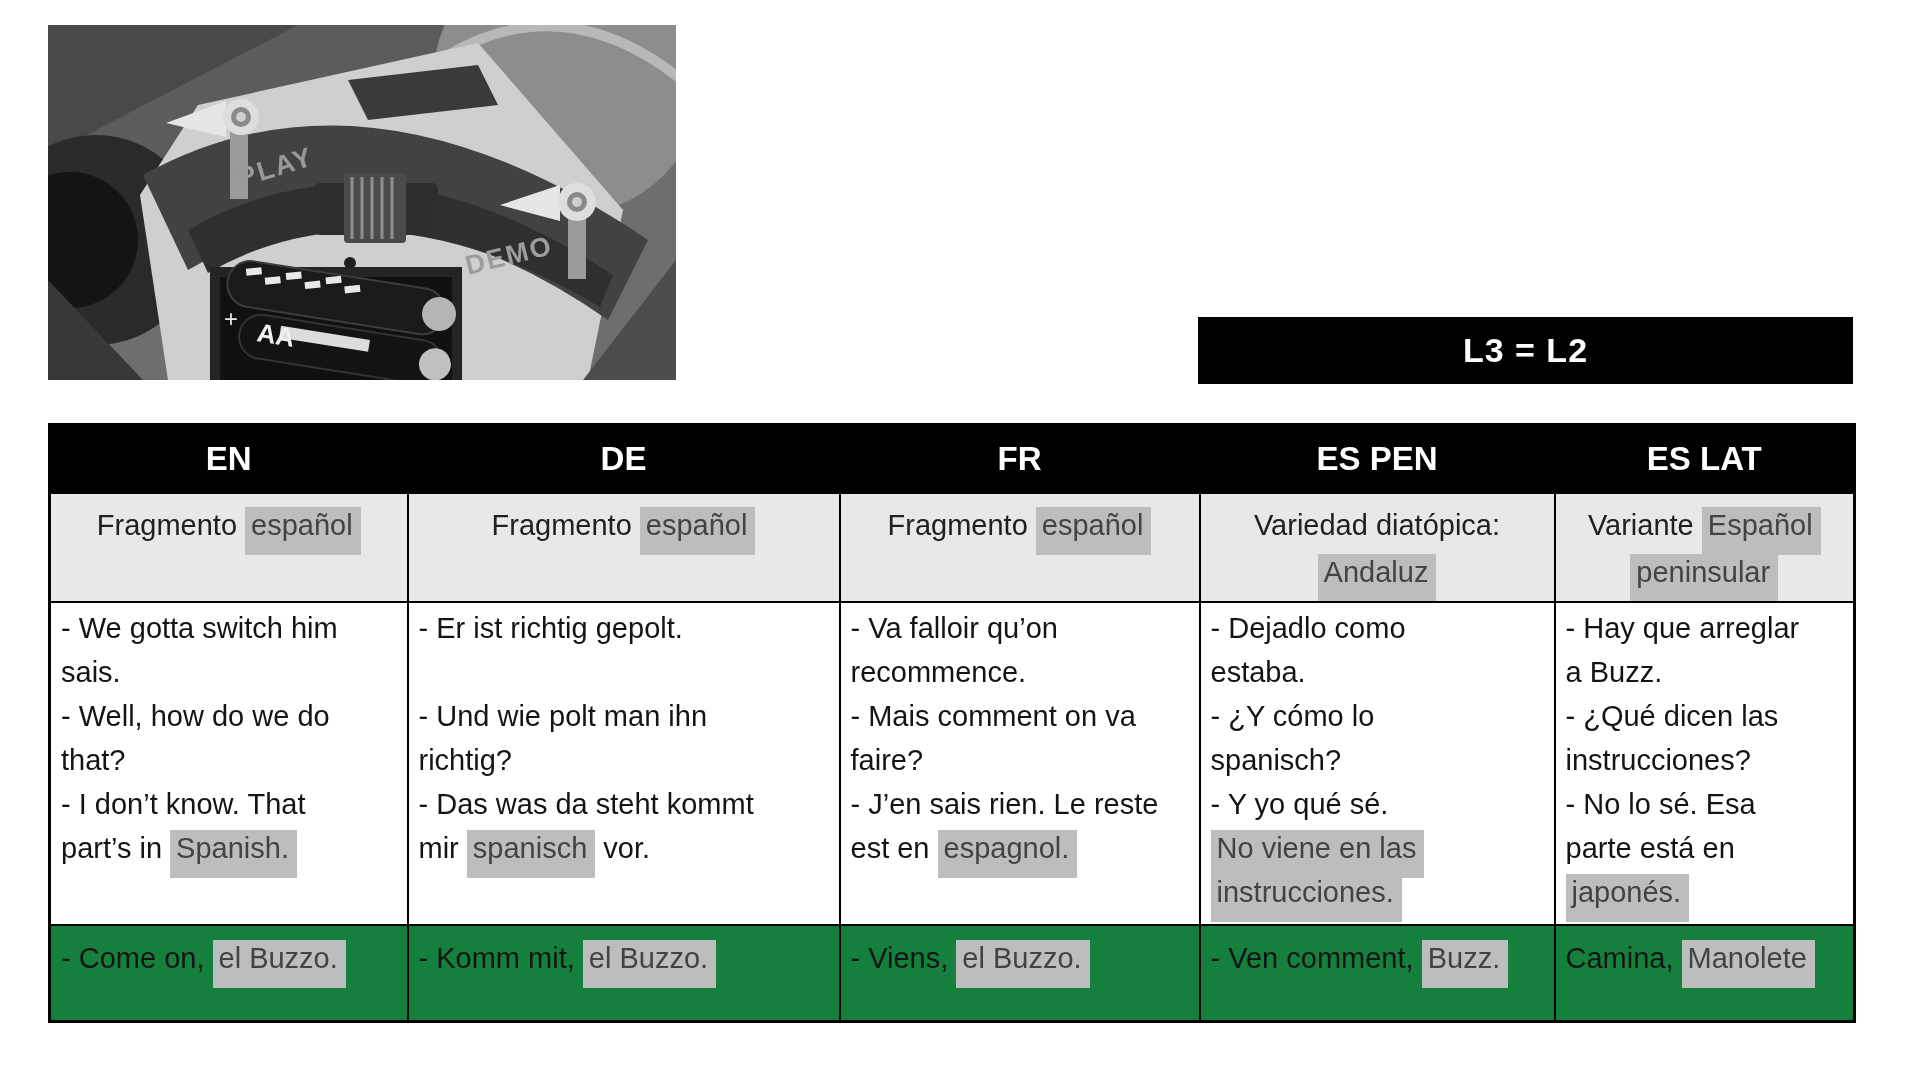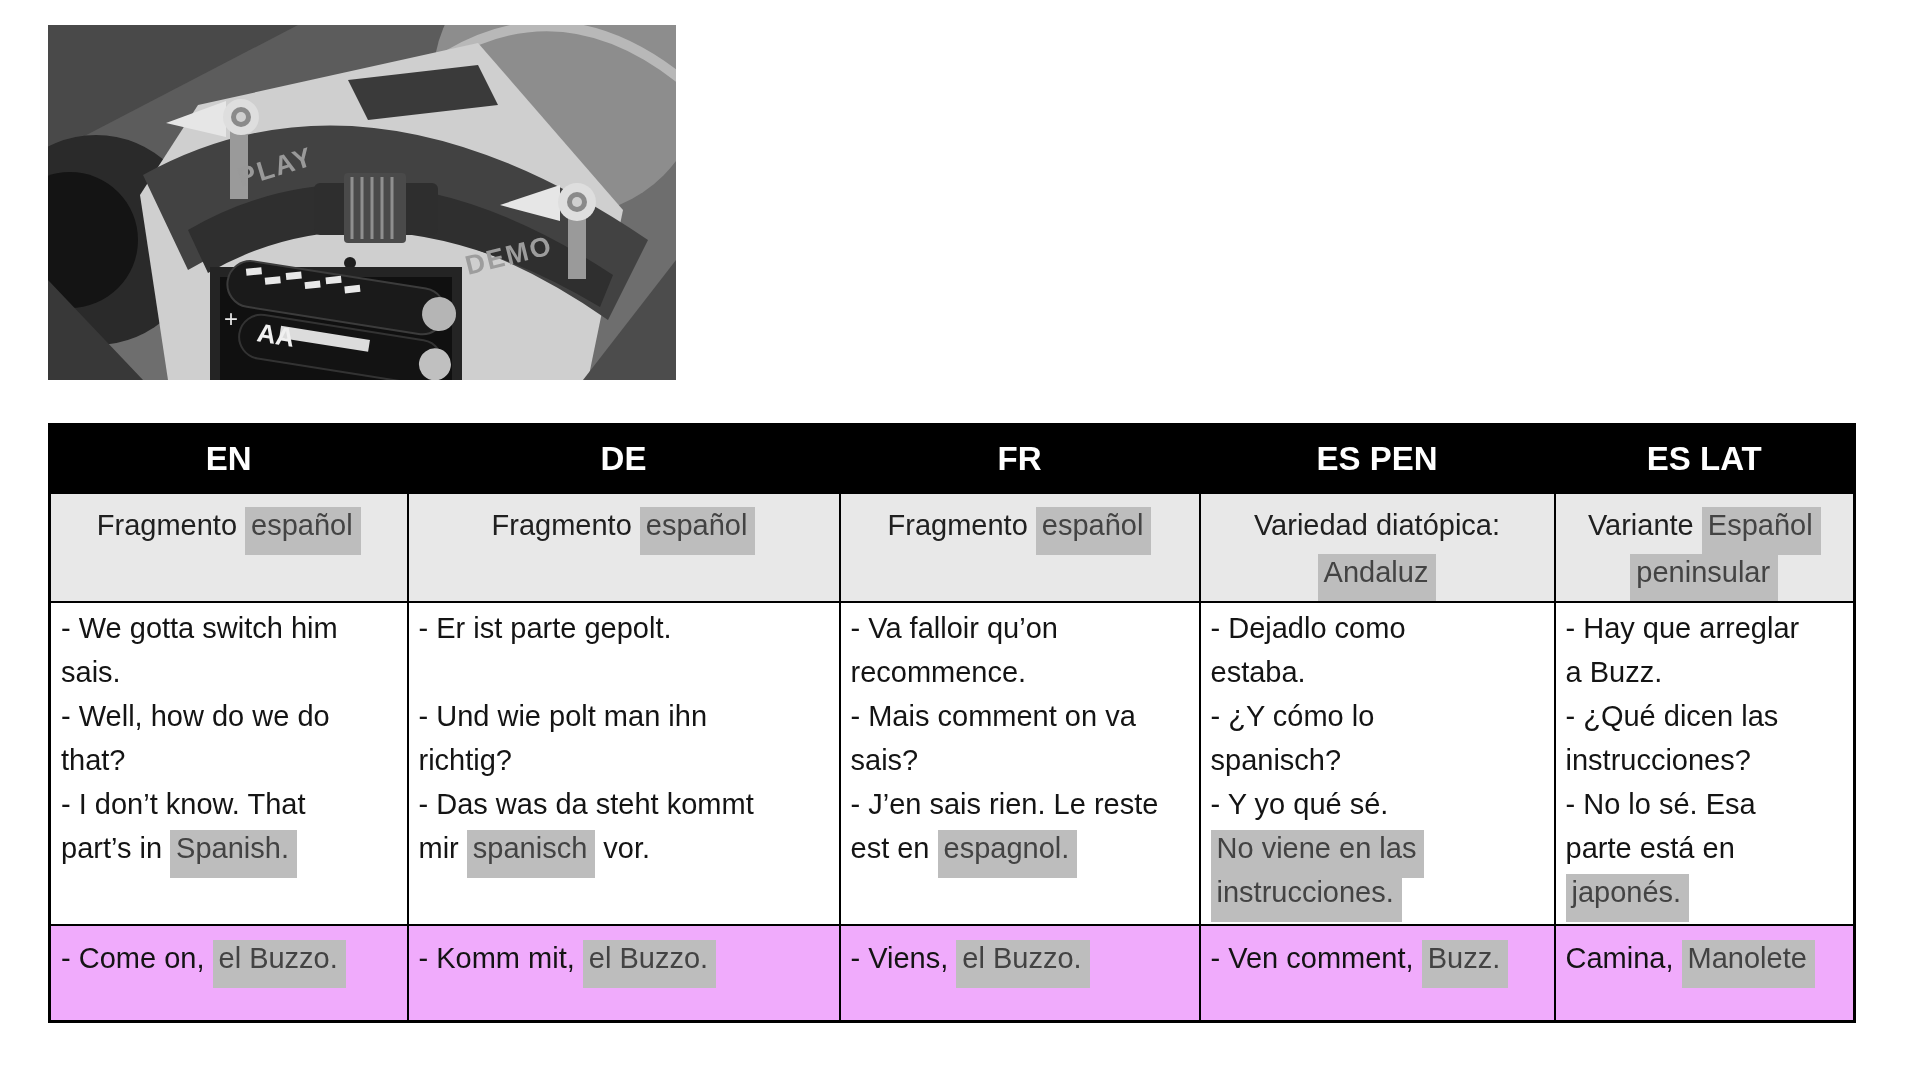--- a/index.html
+++ b/index.html
@@ -19,21 +19,21 @@
   table.cmp{position:absolute;left:48px;top:391px;width:1805px;border-collapse:collapse;
             table-layout:fixed;border:3px solid var(--border,#000);margin-top:32px;}
   .cmp th,.cmp td{border:2px solid var(--border,#000);overflow:hidden;}
   .cmp thead th{background:var(--header-bg,#000);color:#fff;font-size:33px;font-weight:bold;
                 height:64px;text-align:center;vertical-align:middle;}
   .cmp tr.variety-row td{background:var(--variety-row-bg,#e8e8e8);height:99px;vertical-align:top;
                          text-align:center;padding:8px 6px 0 6px;font-size:29px;line-height:47px;
                          color:#202020;}
   .cmp tr.dialogue-row td{background:#fff;height:318px;vertical-align:top;text-align:left;
                           padding:3px 8px 0 10px;font-size:29px;line-height:44px;}
-  .cmp tr.closing-row td{background:#f0abfc;height:84px;vertical-align:top;text-align:left;
+  .cmp tr.closing-row td{background:#15803d;height:84px;vertical-align:top;text-align:left;
                          padding:10px 4px 0 10px;font-size:29px;line-height:44px;}
   .hl{background:var(--highlight-bg,#bdbdbd);color:#434343;padding:2px 8px 14px 6px;}
 </style>
 </head>
 <body>
 
 <div class="stage">
 
   <div class="photo">
     <svg viewBox="0 0 628 355" preserveAspectRatio="none">
@@ -76,20 +76,21 @@
         <circle cx="388" cy="324" r="16" fill="#c0c0c0"></circle>
         <rect x="230" y="310" width="90" height="12" fill="#dcdcdc"></rect>
       </g>
       <text x="176" y="302" font-size="24" fill="#e8e8e8" font-family="Liberation Sans, sans-serif">+</text>
       <text x="208" y="316" transform="rotate(9 208 316)" font-size="26" font-weight="bold" fill="#f0f0f0" font-family="Liberation Sans, sans-serif">AA</text>
       <polygon points="0,355 95,355 0,255" fill="#383838"></polygon>
       <polygon points="628,355 628,235 535,355" fill="#4c4c4c"></polygon>
     </svg>
   </div>
 
+  <div class="banner">L3 = L2</div>
 
   <table class="cmp">
     <colgroup>
       <col style="width:358px">
         <col style="width:432px">
         <col style="width:360px">
       <col style="width:355px">
         <col style="width:300px">
     </colgroup>
     <thead>
@@ -104,22 +105,22 @@
     <tbody>
       <tr class="variety-row">
         <td><span>Fragmento </span><span class="hl">español</span></td>
         <td><span>Fragmento </span><span class="hl">español</span></td>
         <td><span>Fragmento </span><span class="hl">español</span></td>
         <td><span>Variedad diatópica:</span><br><span class="hl">Andaluz</span></td>
         <td><span>Variante </span><span class="hl">Español</span><br><span class="hl">peninsular</span></td>
       </tr>
       <tr class="dialogue-row">
         <td><span>- We gotta switch him</span><br><span>sais.</span><br><span>- Well, how do we do</span><br><span>that?</span><br><span>- I don’t know. That</span><br><span>part’s in </span><span class="hl">Spanish.</span></td>
-        <td><span>- Er ist parte gepolt.</span><br><br><span>- Und wie polt man ihn</span><br><span>richtig?</span><br><span>- Das was da steht kommt</span><br><span>mir </span><span class="hl">spanisch</span><span> vor.</span></td>
-        <td><span>- Va falloir qu’on</span><br><span>recommence.</span><br><span>- Mais comment on va</span><br><span>sais?</span><br><span>- J’en sais rien. Le reste</span><br><span>est en </span><span class="hl">espagnol.</span></td>
+        <td><span>- Er ist richtig gepolt.</span><br><br><span>- Und wie polt man ihn</span><br><span>richtig?</span><br><span>- Das was da steht kommt</span><br><span>mir </span><span class="hl">spanisch</span><span> vor.</span></td>
+        <td><span>- Va falloir qu’on</span><br><span>recommence.</span><br><span>- Mais comment on va</span><br><span>faire?</span><br><span>- J’en sais rien. Le reste</span><br><span>est en </span><span class="hl">espagnol.</span></td>
         <td><span>- Dejadlo como</span><br><span>estaba.</span><br><span>- ¿Y cómo lo</span><br><span>spanisch?</span><br><span>- Y yo qué sé.</span><br><span class="hl">No viene en las</span><br><span class="hl">instrucciones.</span></td>
         <td><span>- Hay que arreglar</span><br><span>a Buzz.</span><br><span>- ¿Qué dicen las</span><br><span>instrucciones?</span><br><span>- No lo sé. Esa</span><br><span>parte está en</span><br><span class="hl">japonés.</span></td>
       </tr>
       <tr class="closing-row">
         <td><span>- Come on, </span><span class="hl">el Buzzo.</span></td>
         <td><span>- Komm mit, </span><span class="hl">el Buzzo.</span></td>
         <td><span>- Viens, </span><span class="hl">el Buzzo.</span></td>
         <td><span>- Ven comment, </span><span class="hl">Buzz.</span></td>
         <td><span>Camina, </span><span class="hl">Manolete</span></td>
       </tr>

